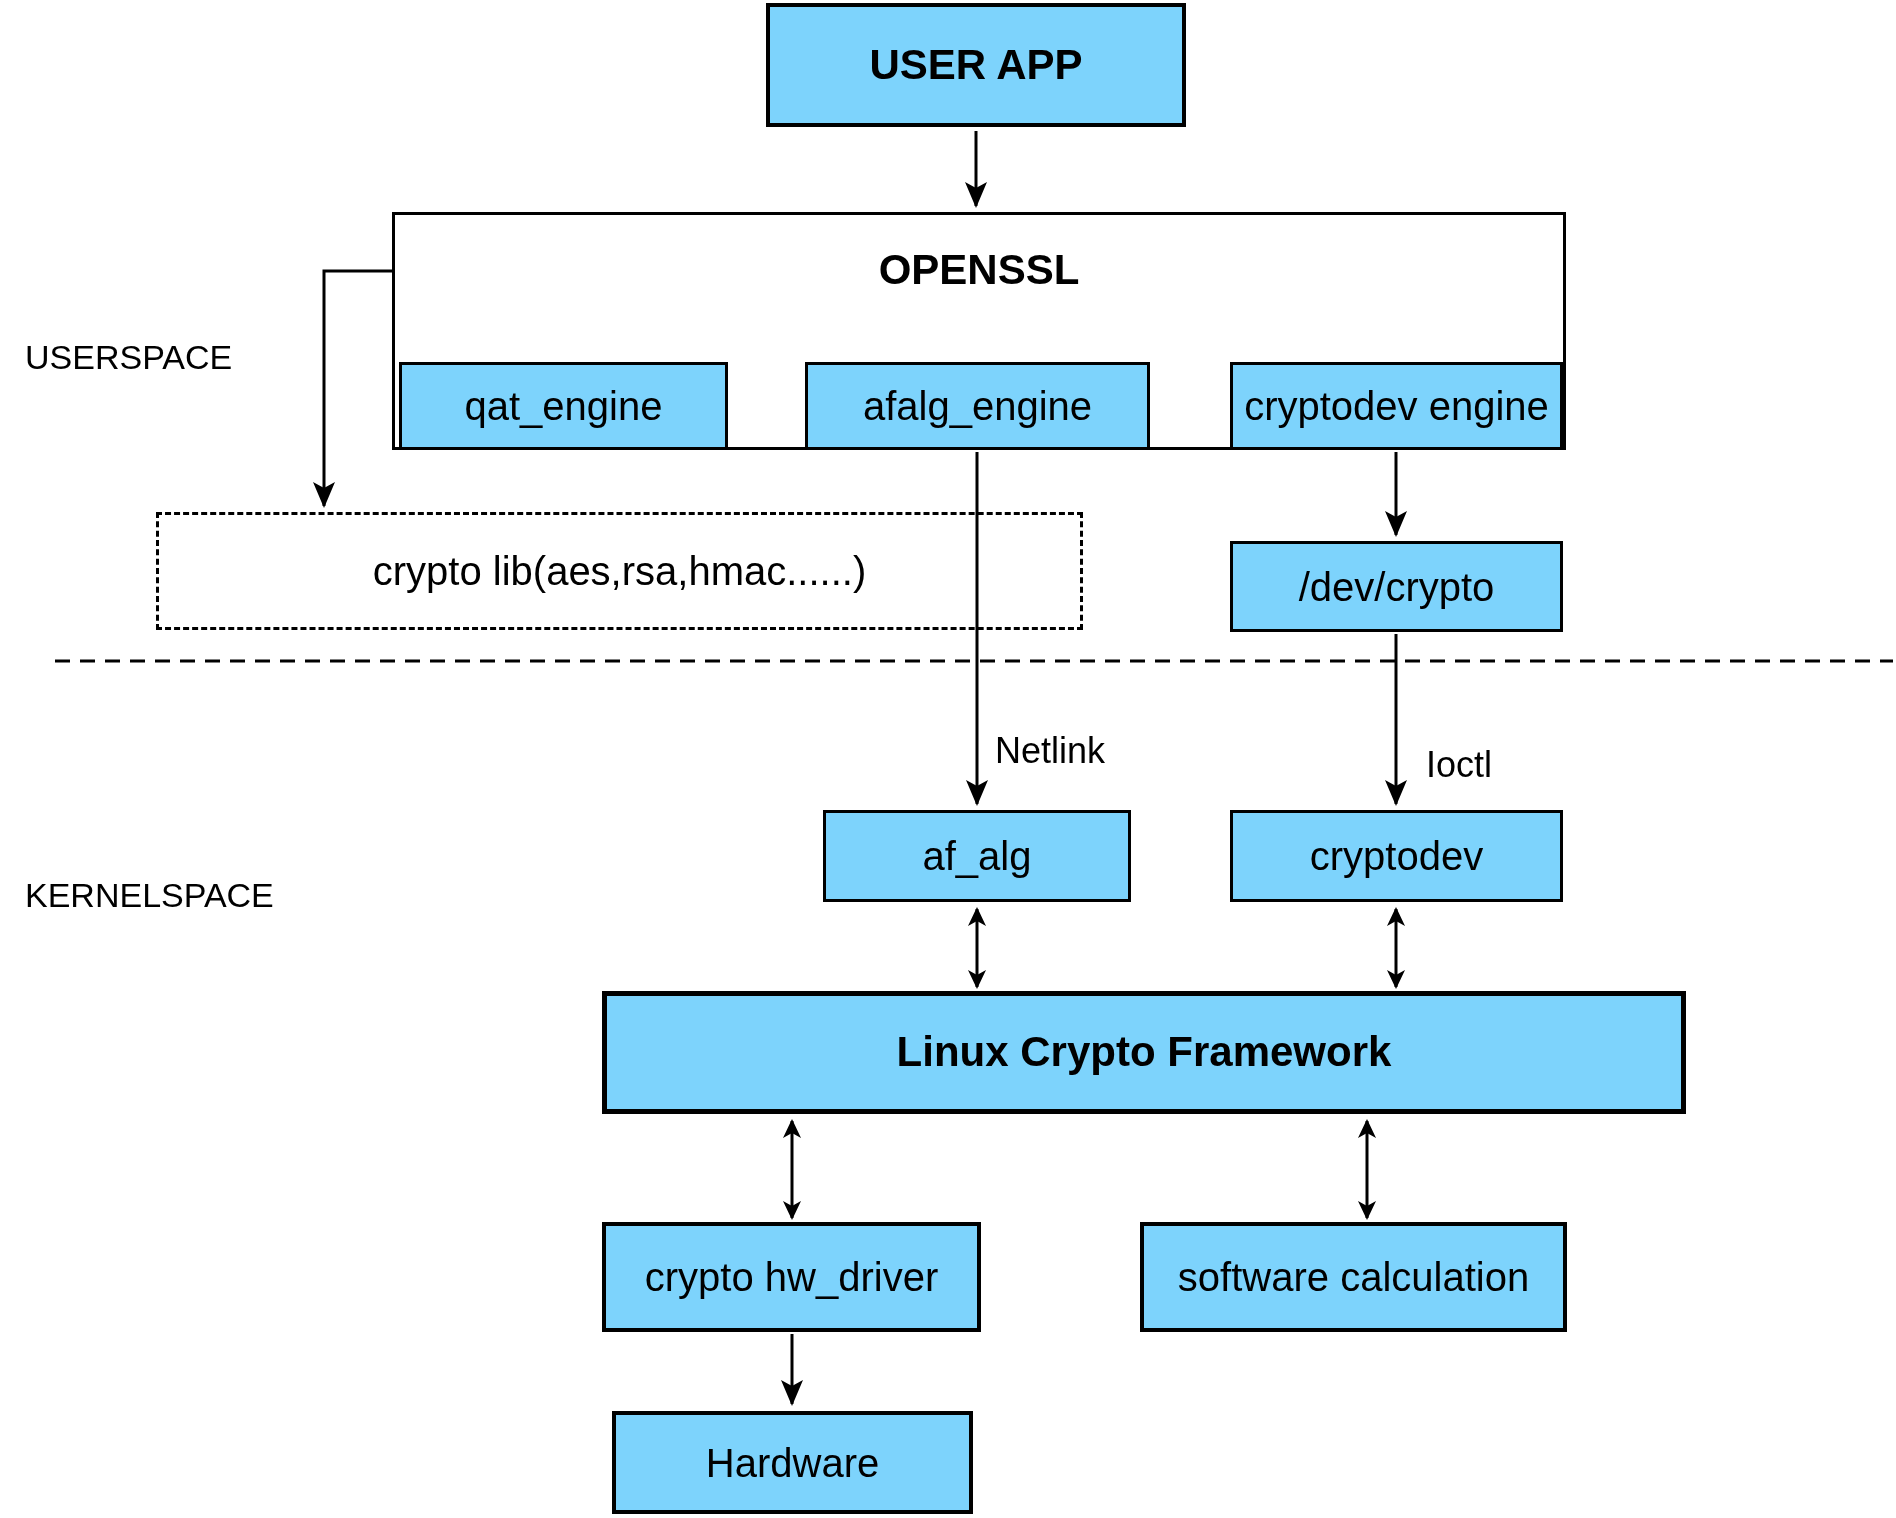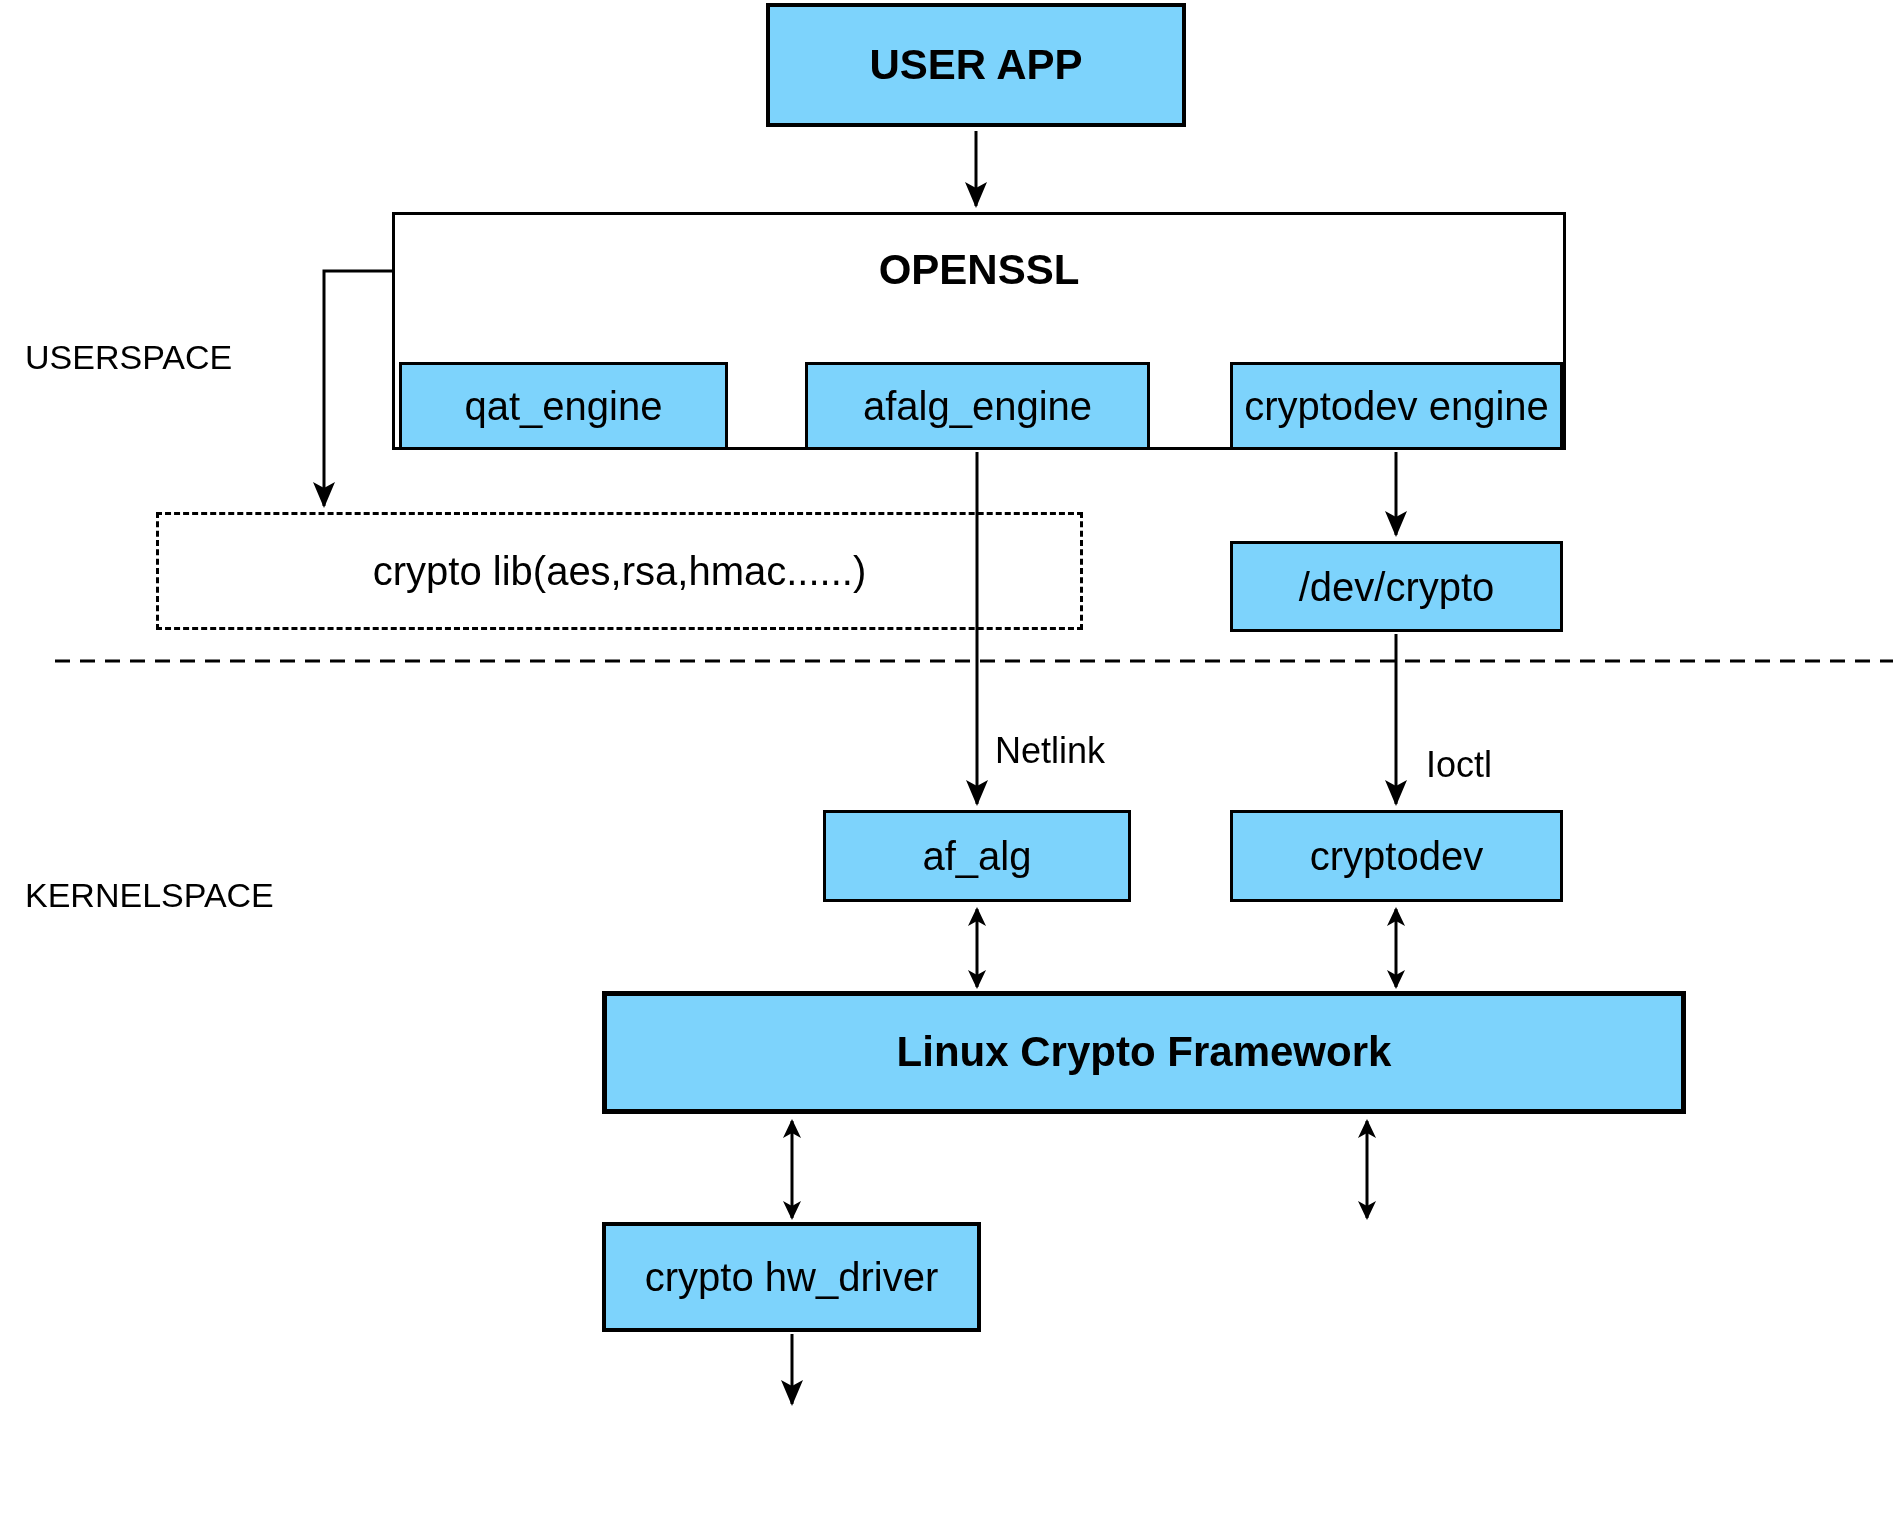--- a/index.html
+++ b/index.html
@@ -145,15 +145,21 @@
   </div>
 
   <div class="box bold b5" style="left:602px; top:991px; width:1084px; height:123px;">
     <span>Linux Crypto Framework</span>
   </div>
 
   <div class="box b4" style="left:602px; top:1222px; width:379px; height:110px;">
     <span>crypto hw_driver</span>
   </div>
 
+  <div class="box b4" style="left:1140px; top:1222px; width:427px; height:110px;">
+    <span>software calculation</span>
+  </div>
 
+  <div class="box b4" style="left:612px; top:1411px; width:361px; height:103px;">
+    <span>Hardware</span>
+  </div>
 
 </div>
 
 </body></html>

